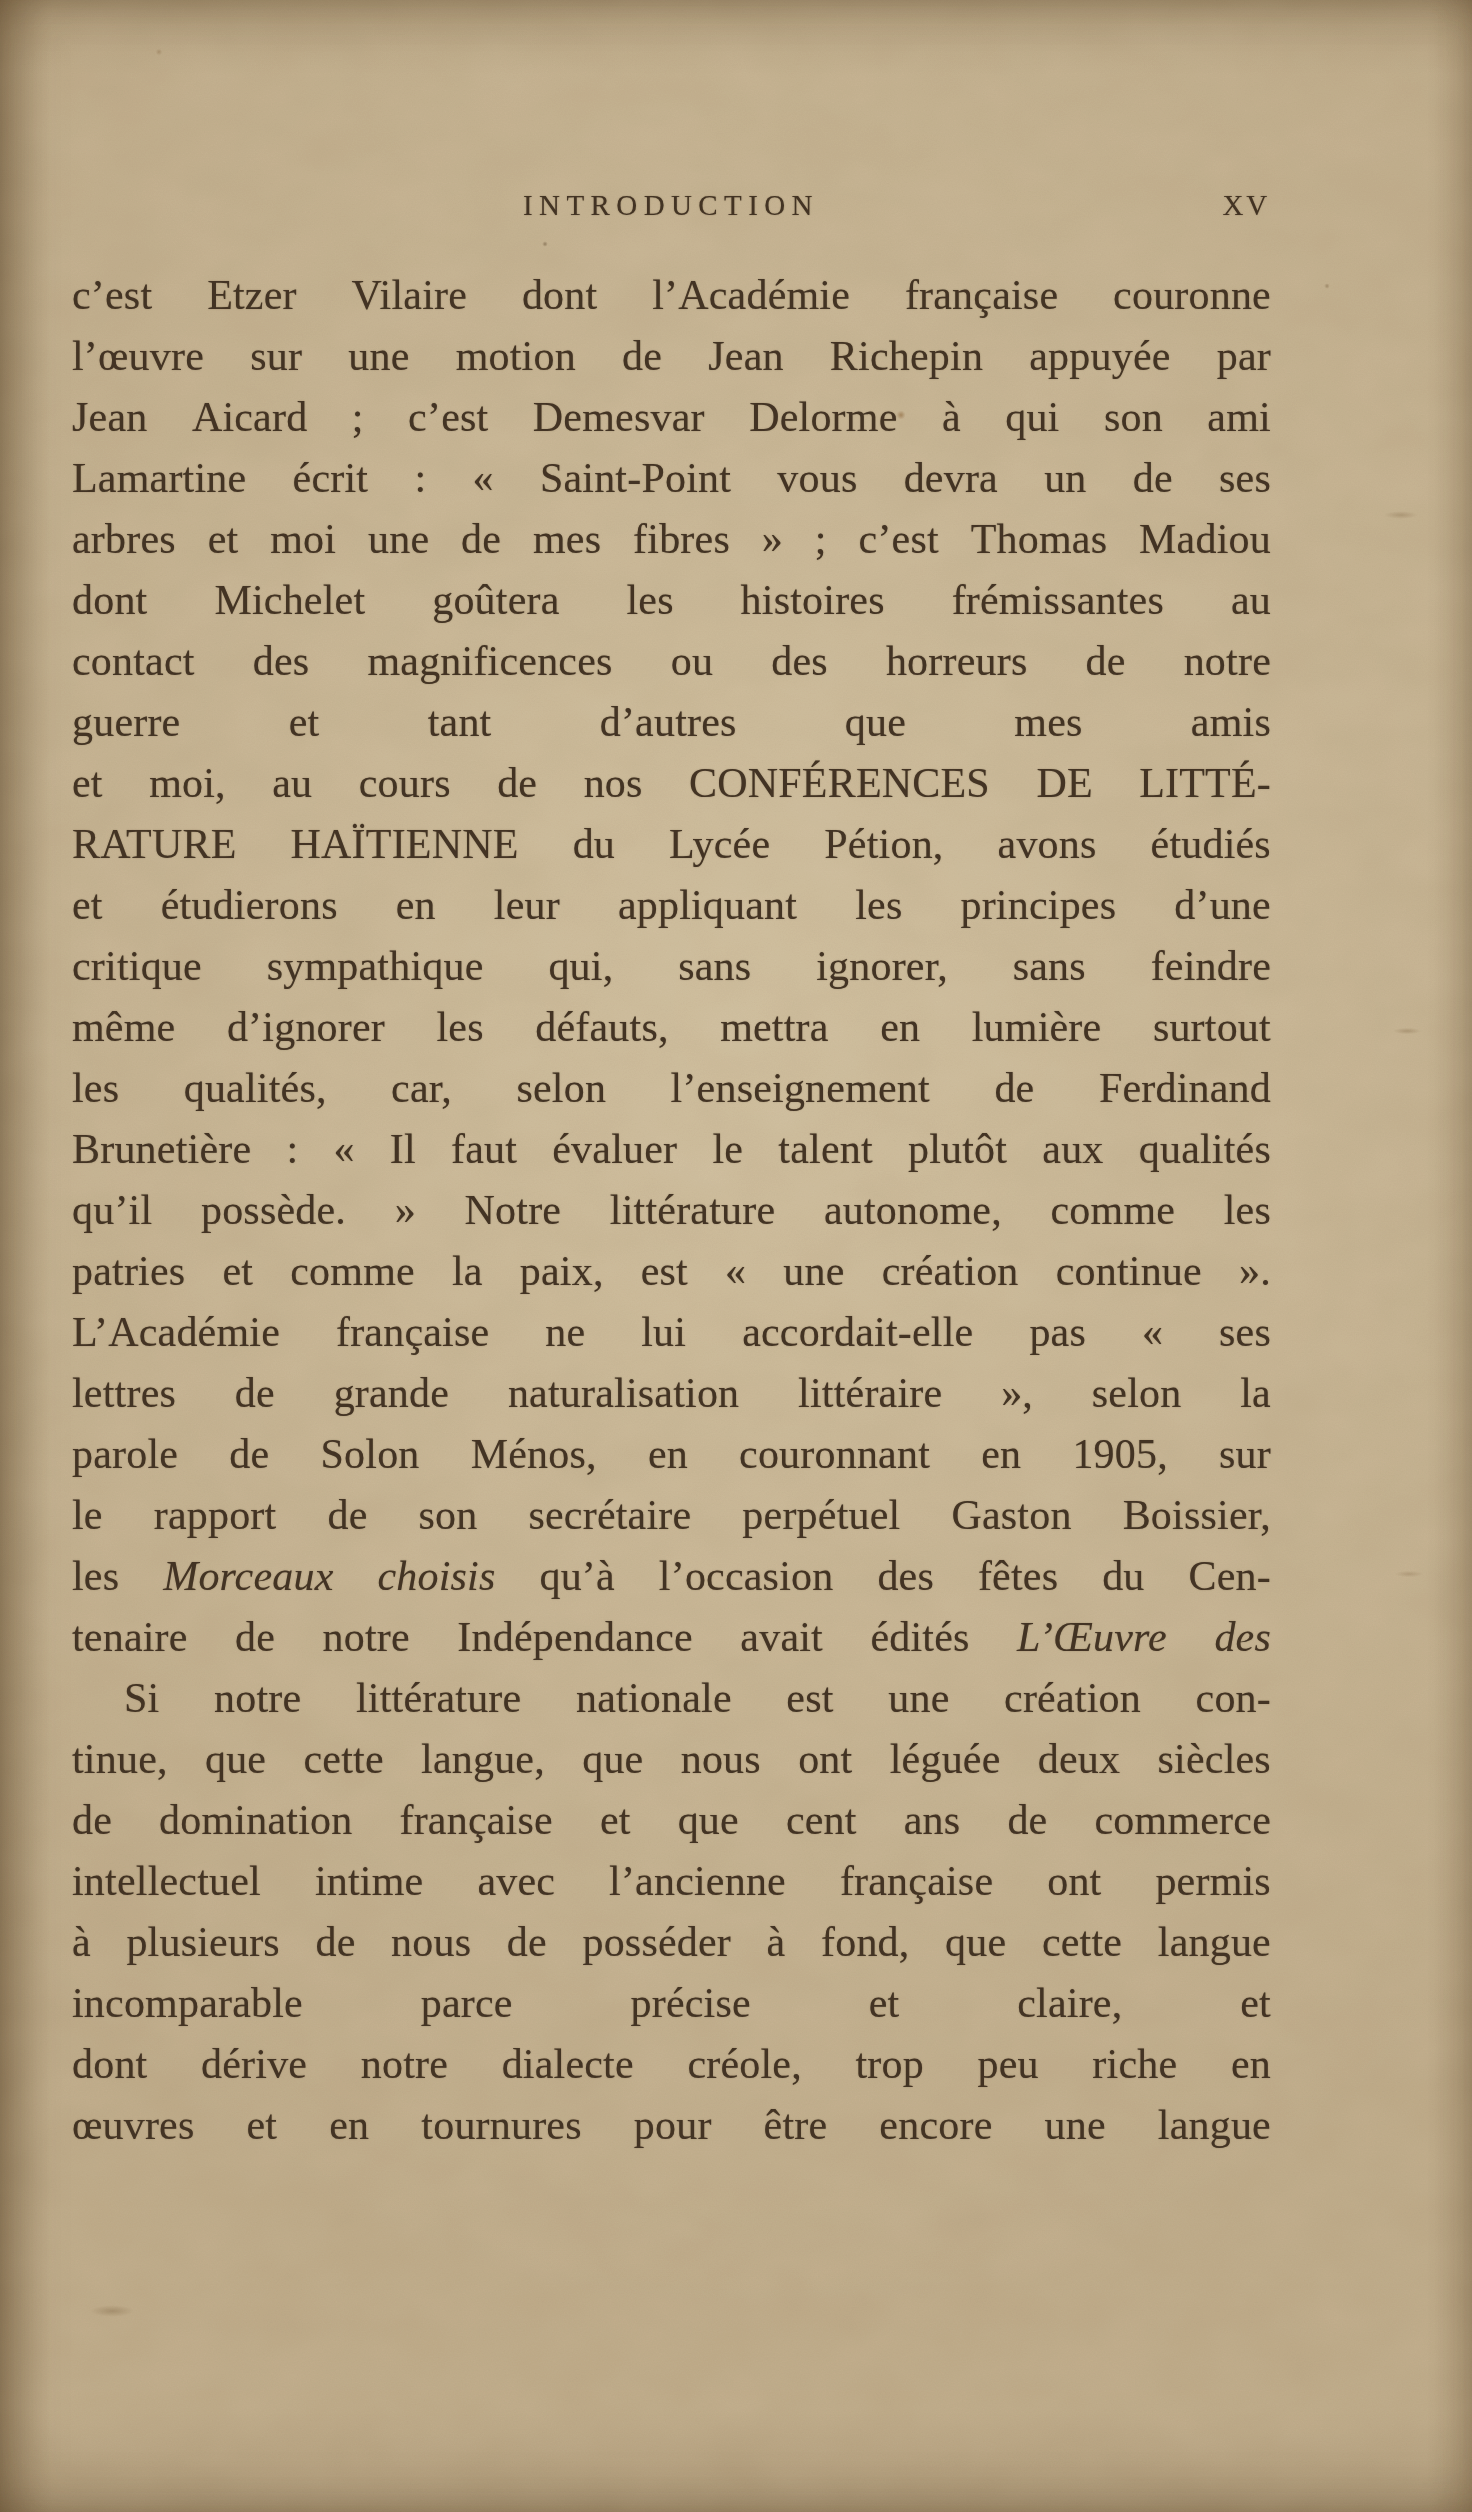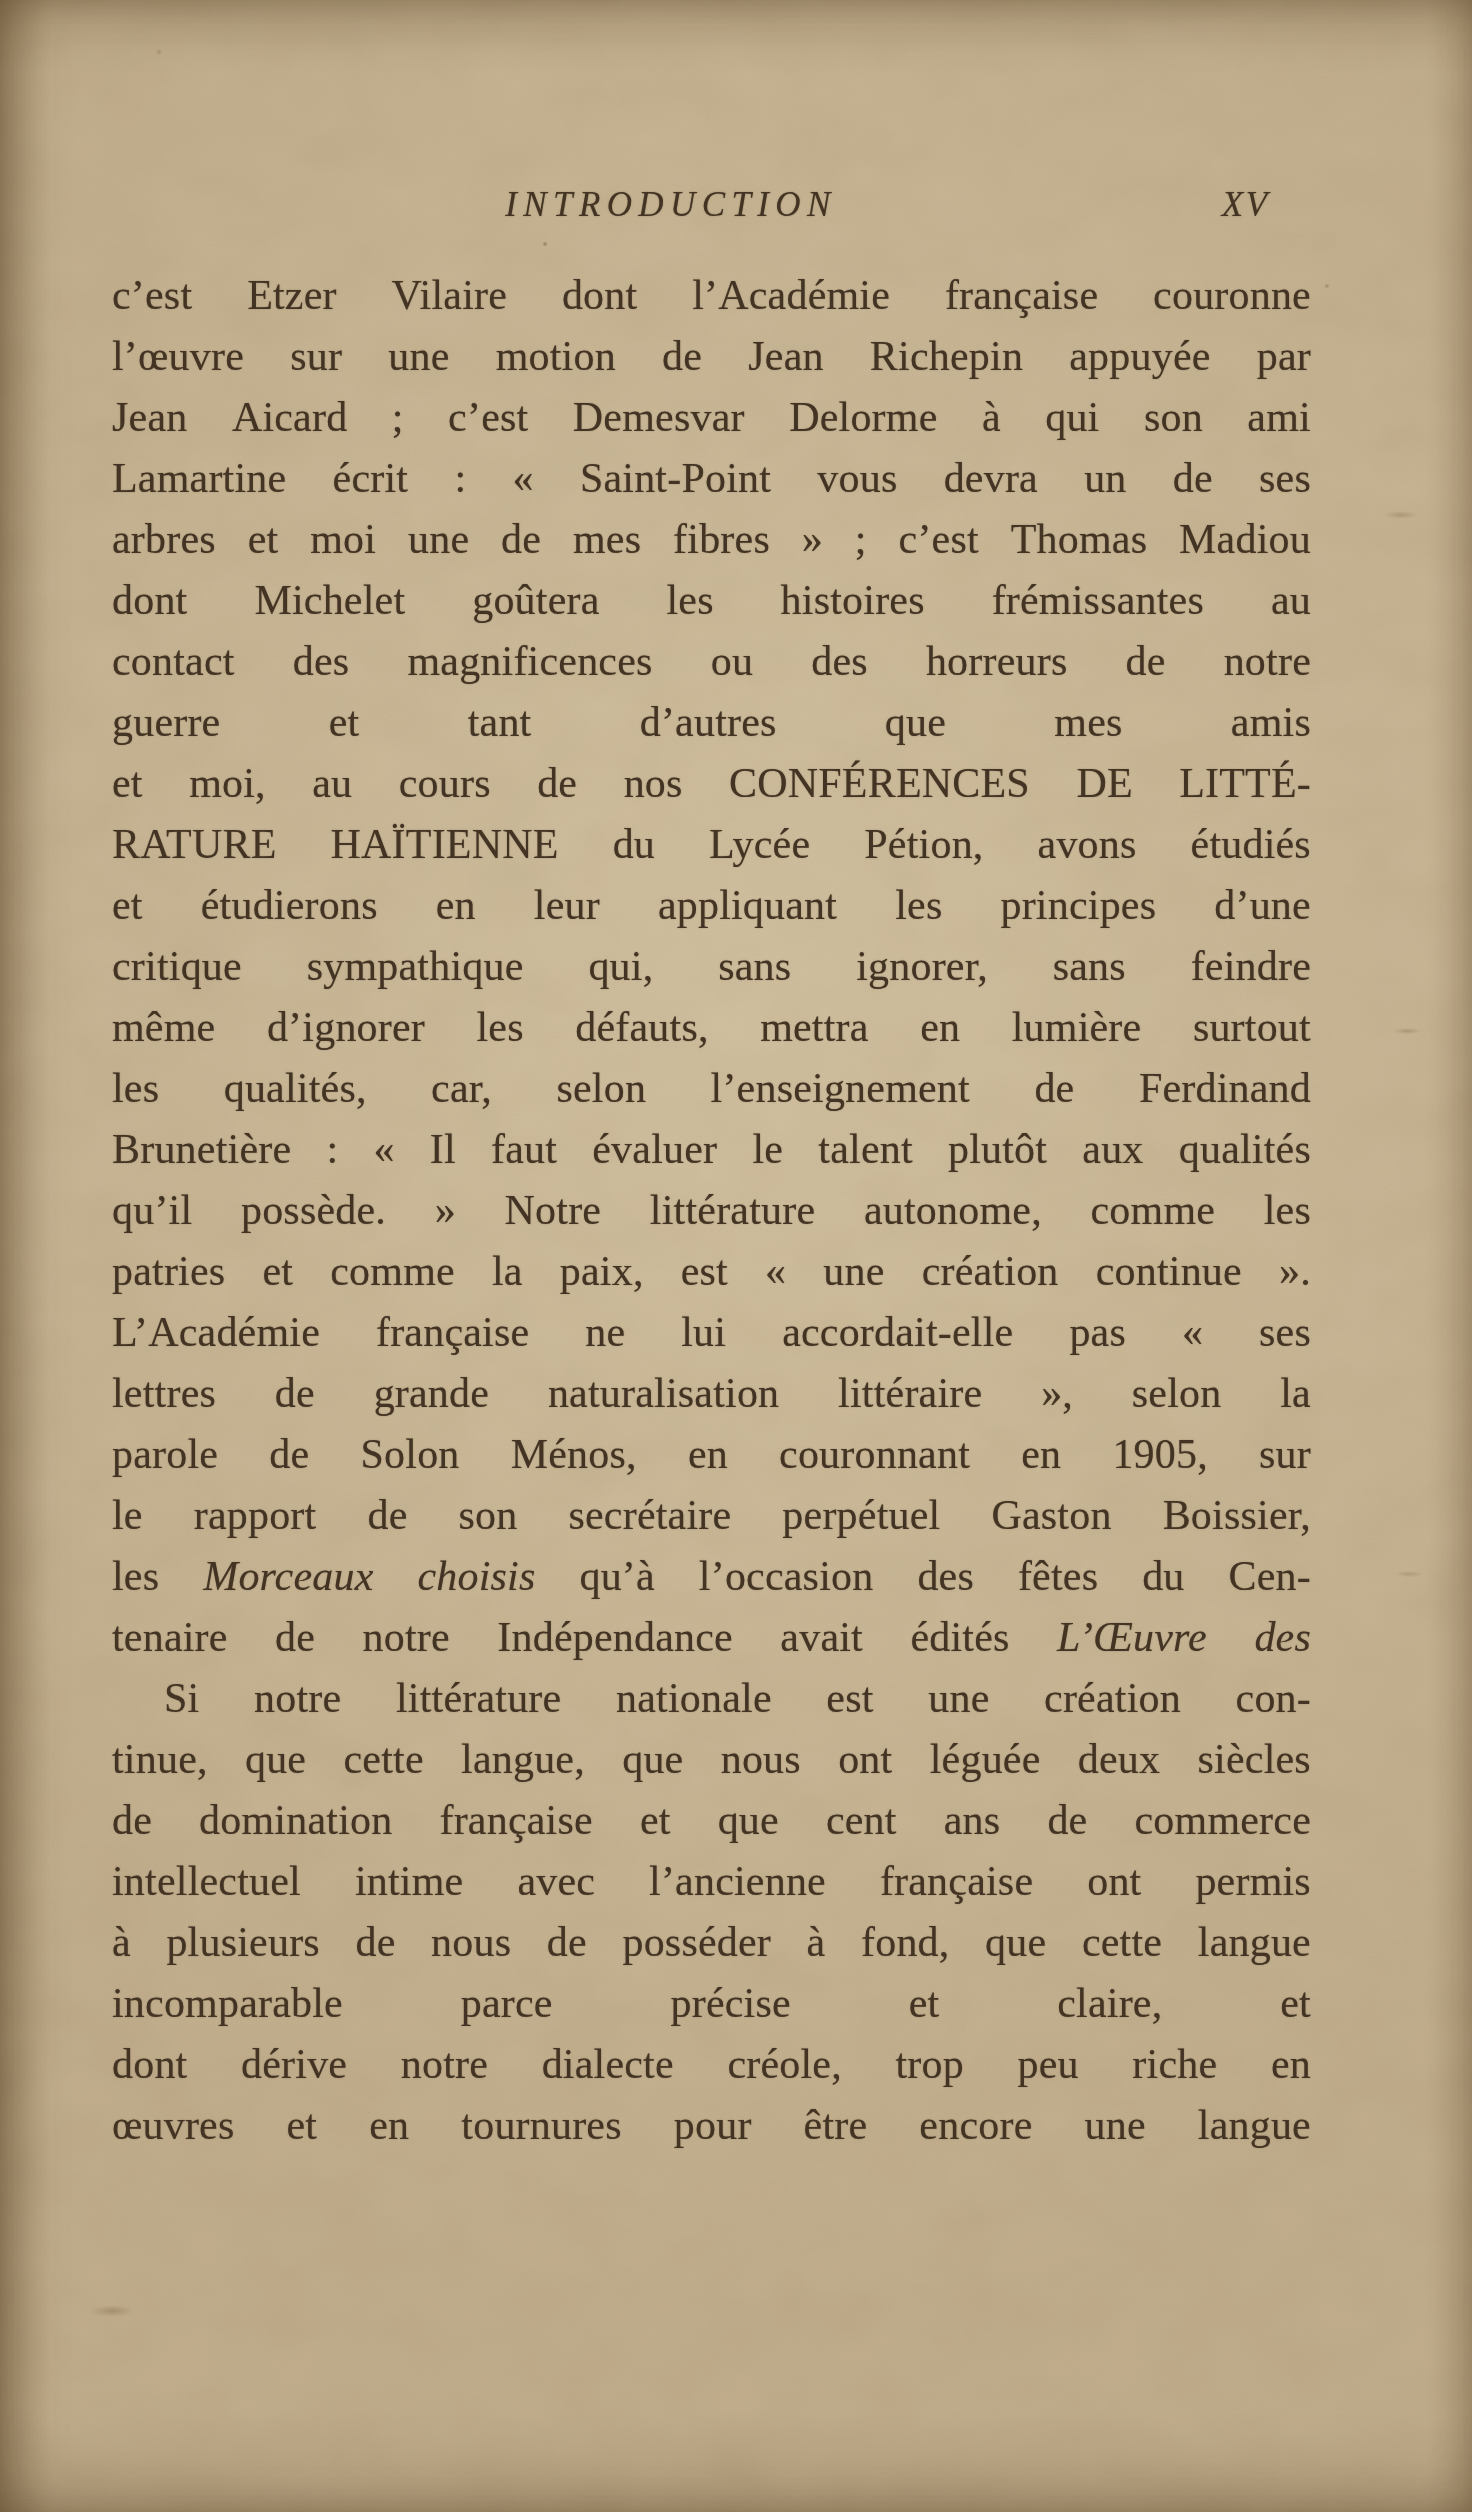--- a/index.html
+++ b/index.html
@@ -27,38 +27,37 @@
       inset 26px 0 64px -32px rgba(80,58,30,0.50),
       inset 0 22px 55px -32px rgba(80,58,30,0.40),
       inset -20px 0 55px -37px rgba(80,58,30,0.35),
       inset 0 -26px 64px -37px rgba(80,58,30,0.40);
     color: #463626;
   }
   .page-header {
     position: relative;
     margin: 182px 202px 0 72px;
     height: 46px;
-    font-size: 35px;
+    font-size: 29px;
     line-height: 46px;
-    font-style: italic;
   }
   .running-title {
     position: absolute; left: 0; right: 0;
     text-align: center;
     letter-spacing: 6.4px;
     text-shadow: 0 0 1.3px rgba(70,53,30,0.55);
   }
   .page-number {
     position: absolute; right: 0; top: 0;
     letter-spacing: 2.8px;
     text-shadow: 0 0 1.3px rgba(70,53,30,0.55);
     text-align: right;
   }
   .text-block {
-    margin: 37px 202px 0 112px;
+    margin: 37px 202px 0 72px;
     width: 1199px;
     font-size: 42px;
     line-height: 61px;
     text-shadow: 0 0 1.2px rgba(72,55,32,0.50);
     letter-spacing: 0.2px;
   }
   .paragraph { margin: 0; }
   .line {
     display: flex;
     justify-content: space-between;

